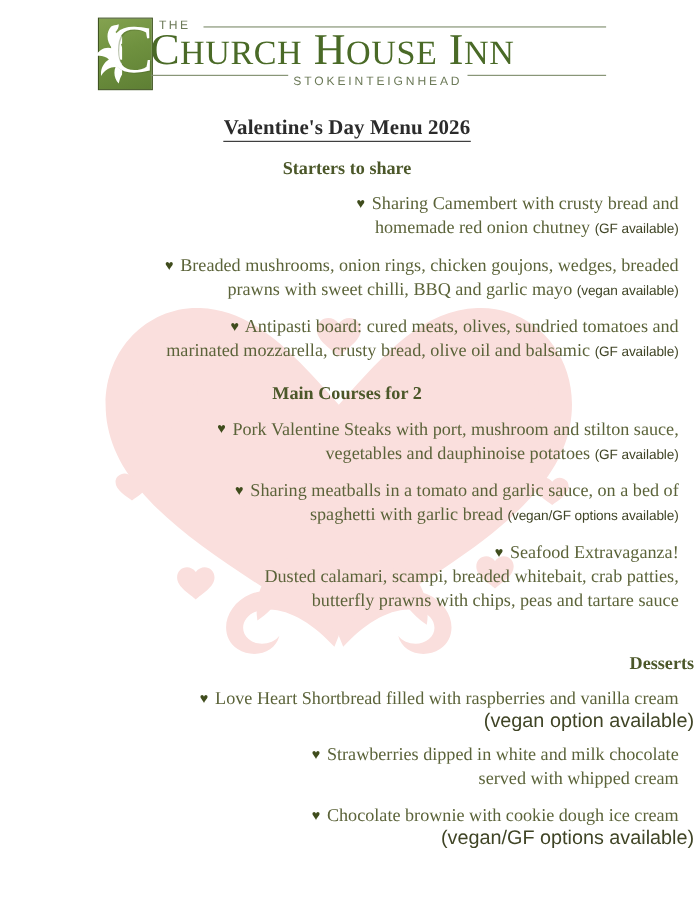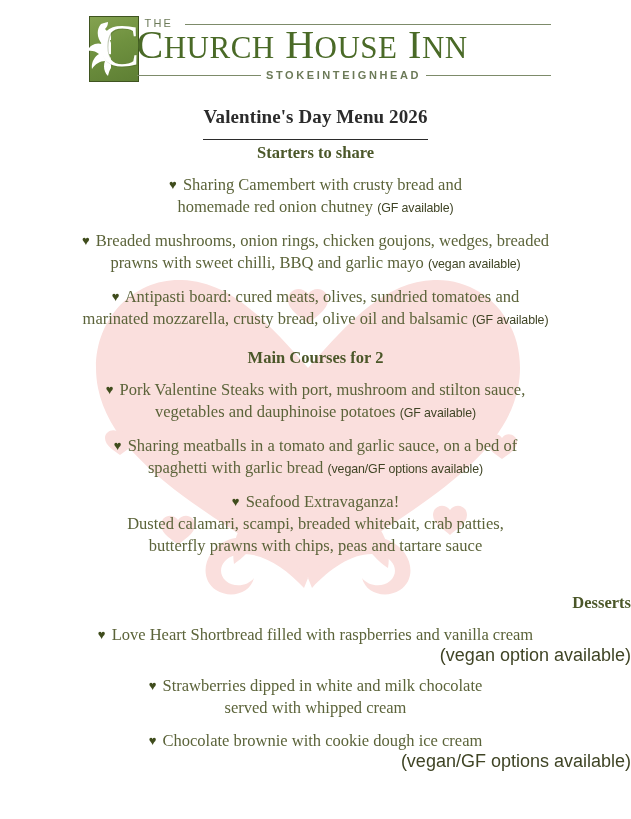--- a/index.html
+++ b/index.html
@@ -106,22 +106,21 @@
   }
   .logo-main .cap { font-size: 40px; }
   .logo-main .small { font-size: 31px; text-align: center; }
   .logo-sub-row {
     position: absolute;
     left: 56px;
     right: 0;
     top: 58px;
     height: 14px;
     display: flex;
-    align-items: center;
-    font-weight: bold;
+    align-items: flex-start;
   }
   .logo-sub-row .dash {
     flex: 1 1 auto;
     height: 1px;
     background: #7d8b6a;
   }
   .logo-sub {
     font-family: "Liberation Sans", sans-serif;
     font-size: 11px;
     letter-spacing: 2.6px;
@@ -135,39 +134,39 @@
     text-align: center;
     font-family: "Liberation Serif", serif;
     font-weight: bold;
     font-size: 19px;
     color: #2b2b2b;
     margin-top: 18px;
     letter-spacing: 0.1px;
   }
   .menu-title span {
     border-bottom: 1.5px solid #2b2b2b;
-    padding-bottom: 12px;
+    padding-bottom: 1px;
   }
 
   
   .section-head {
     text-align: center;
     font-family: "Liberation Serif", serif;
     font-weight: bold;
     font-size: 16.5px;
     color: #4b5729;
     margin-top: 15px;
     margin-bottom: 6px;
   }
   .section-head.mains { margin-top: 17px; }
   .section-head.desserts { margin-top: 36px; text-align: right; }
 
   
   .item {
-    text-align: center;
+    text-align: right;
     font-family: "Liberation Serif", serif;
     font-size: 16.5px;
     line-height: 22px;
     color: #5b6339;
     margin: 0 auto;
     padding: 0 14px;
     margin-top: 11px;
   }
   .item .heart {
     color: #3f4c1c;

